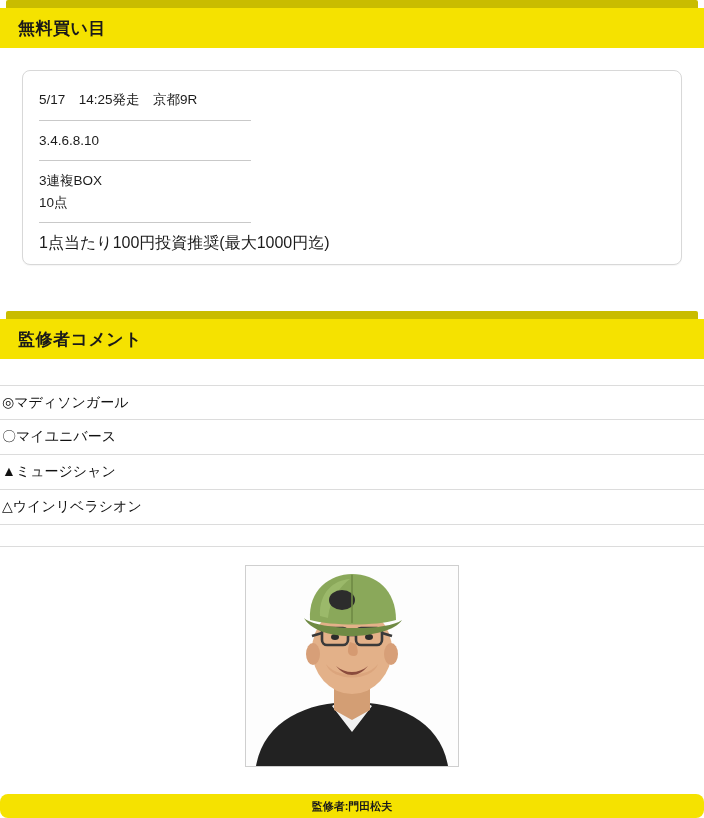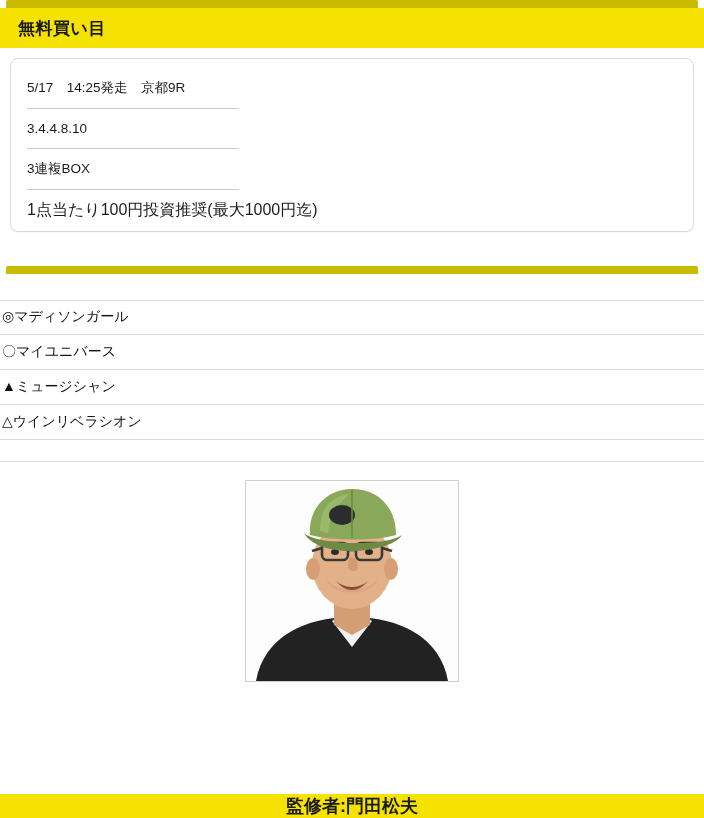--- a/index.html
+++ b/index.html
@@ -35,21 +35,21 @@
   
   .header-fold {
     height: 8px;
     background: #c9bc00;
     margin: 0 6px 0 6px;
     border-radius: 2px 2px 0 0;
   }
 
   
   .free-wrap {
-    padding: 4px;
+    padding: 16px;
   }
   .card {
     margin: 6px 6px 0 6px;
     border: 1px solid #d8d8d8;
     border-radius: 8px;
     background: #ffffff;
     padding: 18px 16px 10px 16px;
     box-shadow: 0 1px 1px rgba(0,0,0,0.04);
   }
   .pick-row {
@@ -114,59 +114,64 @@
   .caption-bar {
     position: absolute;
     left: 0;
     right: 0;
     bottom: 0;
     height: 24px;
     background: #f5e200;
     display: flex;
     align-items: center;
     justify-content: center;
-    font-size: 18px;
+    font-size: 11px;
     font-weight: bold;
     color: #1a1a1a;
+    border-radius: 8px;
   }
 </style>
 </head>
 <body>
 
 <div>
   <div class="header-fold"></div>
   <div class="section-header">
     <span class="title">無料買い目</span>
   </div>
 
   <div class="free-wrap">
     <div class="card">
 
       <div class="pick-row">
         <span>5/17　14:25発走　京都9R</span>
       </div>
       <div class="divider"></div>
 
-      <div class="pick-row">3.4.4.8.10</div>
+      <div class="pick-row">3.4.6.8.10</div>
       <div class="divider"></div>
 
       <div class="pick-row">
         <span>3連複BOX</span>
+        <span class="l2">10点</span>
       </div>
       <div class="divider"></div>
 
       <div class="pick-note">1点当たり100円投資推奨(最大1000円迄)</div>
     </div>
   </div>
 </div>
 
 <div class="gap"></div>
 
 <div>
   <div class="header-fold"></div>
+  <div class="section-header">
+    <span class="title">監修者コメント</span>
+  </div>
 
   <div class="comment-area">
     <div class="comment-row">◎マディソンガール</div>
     <div class="comment-row">〇マイユニバース</div>
     <div class="comment-row">▲ミュージシャン</div>
     <div class="comment-row">△ウインリベラシオン</div>
     <div class="rule-sep"></div>
   </div>
 
   <div class="portrait-wrap">

